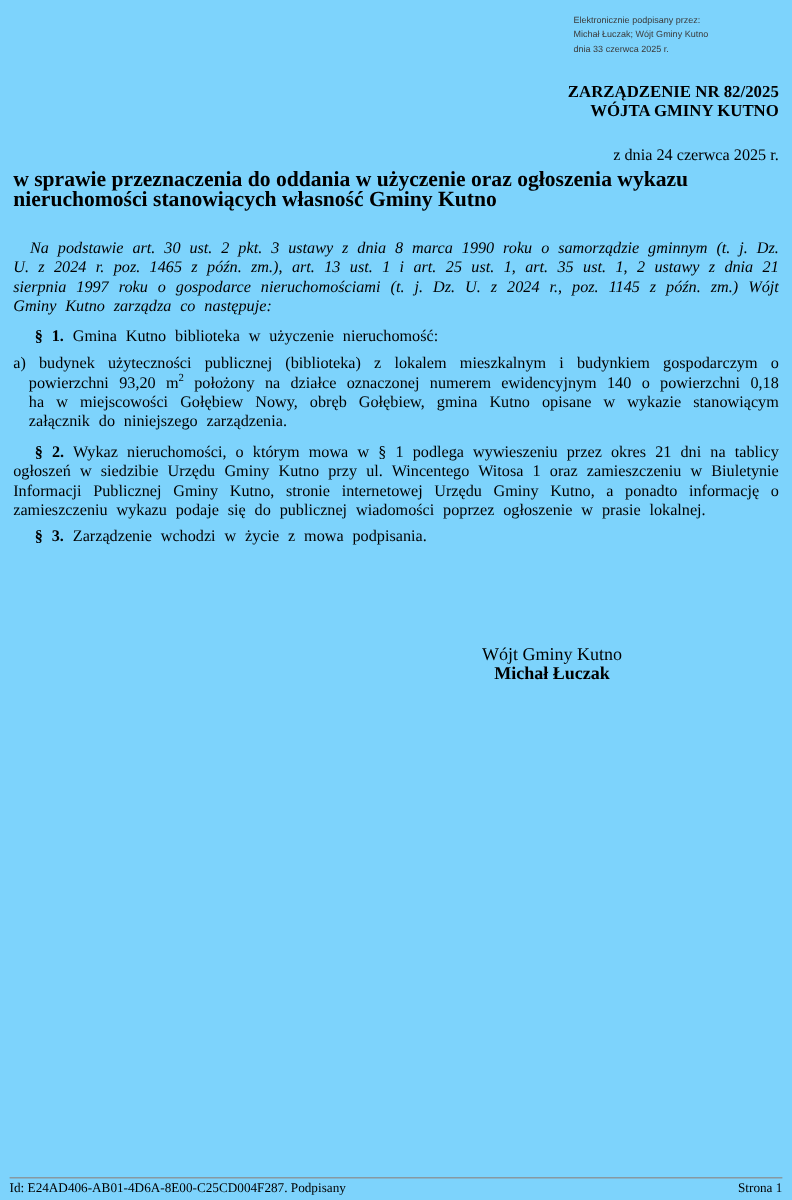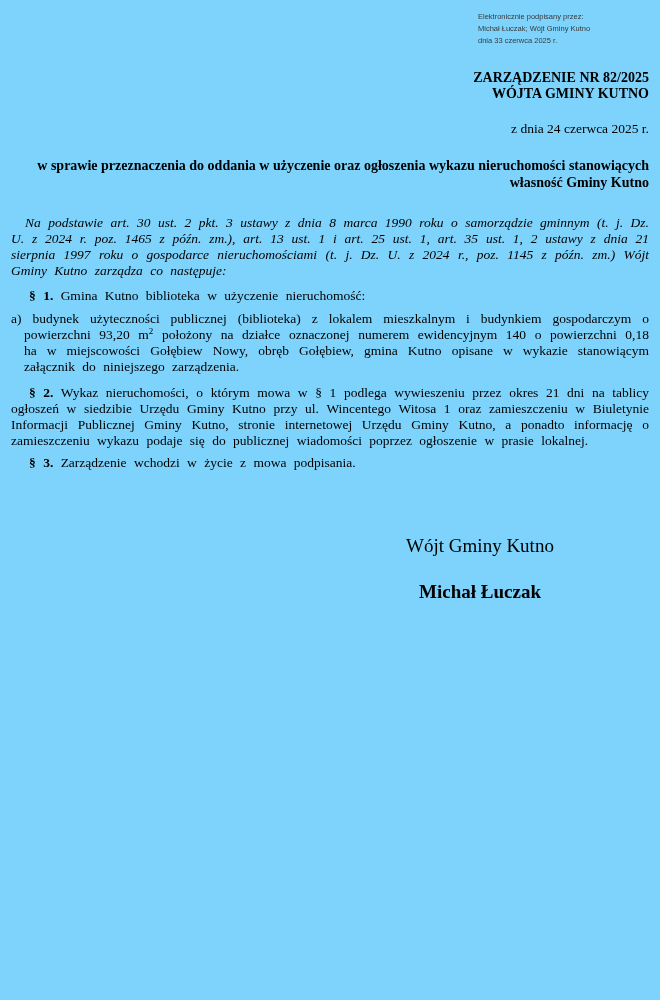--- a/index.html
+++ b/index.html
@@ -41,24 +41,24 @@
     font-size: 14px;
     line-height: 16px;
   }
   .date-line {
     margin-top: 19px;
     text-align: right;
     font-size: 13.5px;
     line-height: 16px;
   }
   .subject {
-    margin-top: 20px;
-    text-align: right;
+    margin-top: 4px;
+    text-align: left;
     font-weight: bold;
-    font-size: 14px;
+    font-size: 18px;
     line-height: 17px;
   }
   p.body-par {
     margin: 0;
     text-align: justify;
     font-size: 13.5px;
     line-height: 16px;
     word-spacing: 4px;
   }
   p.preamble {
@@ -76,28 +76,27 @@
     text-indent: -13px;
   }
   p.par2 { margin-top: 10px; }
   p.par3 { margin-top: 6px; }
   .bold { font-weight: bold; }
   sup { font-size: 9px; line-height: 0; }
   
   .sig-block {
     position: absolute;
     top: 538px;
-    left: 380px;
+    left: 360px;
     width: 200px;
     text-align: center;
-    font-size: 19px;
+    font-size: 15px;
     line-height: 16px;
   }
   .sig-name {
-    margin-top: 30px;
     font-weight: bold;
   }
   
   .footer {
     position: absolute;
     left: 8px;
     right: 8px;
     bottom: 3px;
     border-top: 1px solid #8a8a8a;
     padding-top: 2px;
@@ -139,14 +138,18 @@
 
     <p class="body-par section par3"><span class="bold">§ 3.</span><span> Zarządzenie wchodzi w życie z mowa podpisania.</span></p>
 
   </div>
 
   <div class="sig-block">
     <div>Wójt Gminy Kutno</div>
     <div class="sig-name">Michał Łuczak</div>
   </div>
 
+  <div class="footer">
+    <span>Id: E24AD406-AB01-4D6A-8E00-C25CD004F287. Podpisany</span>
+    <span>Strona 1</span>
+  </div>
 
 </div>
 
 </body></html>

